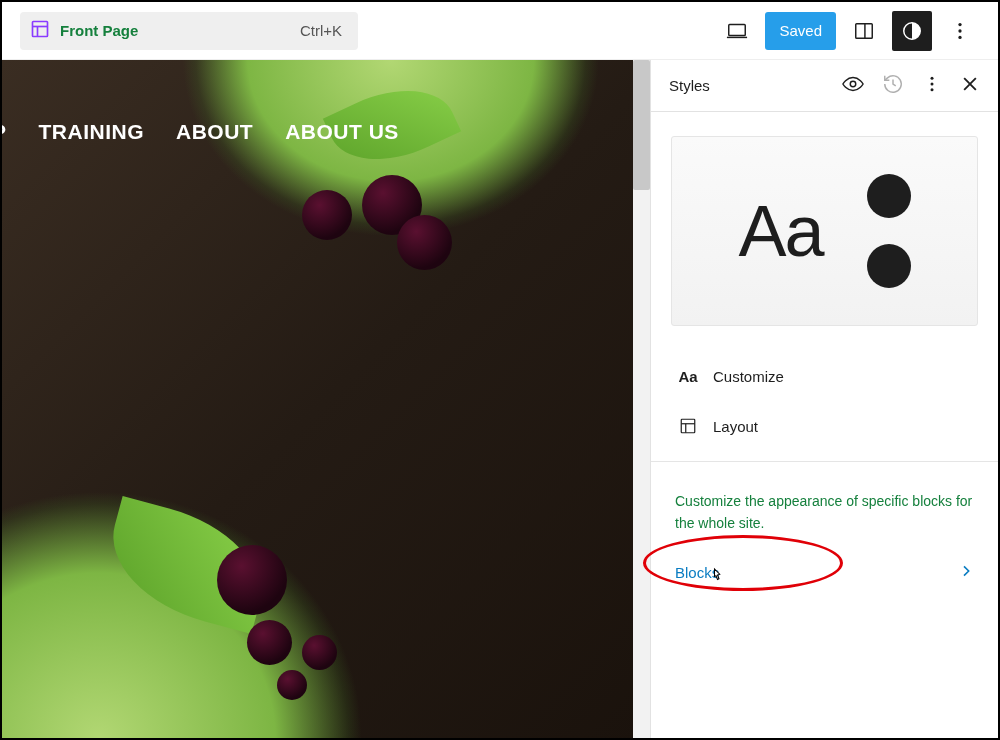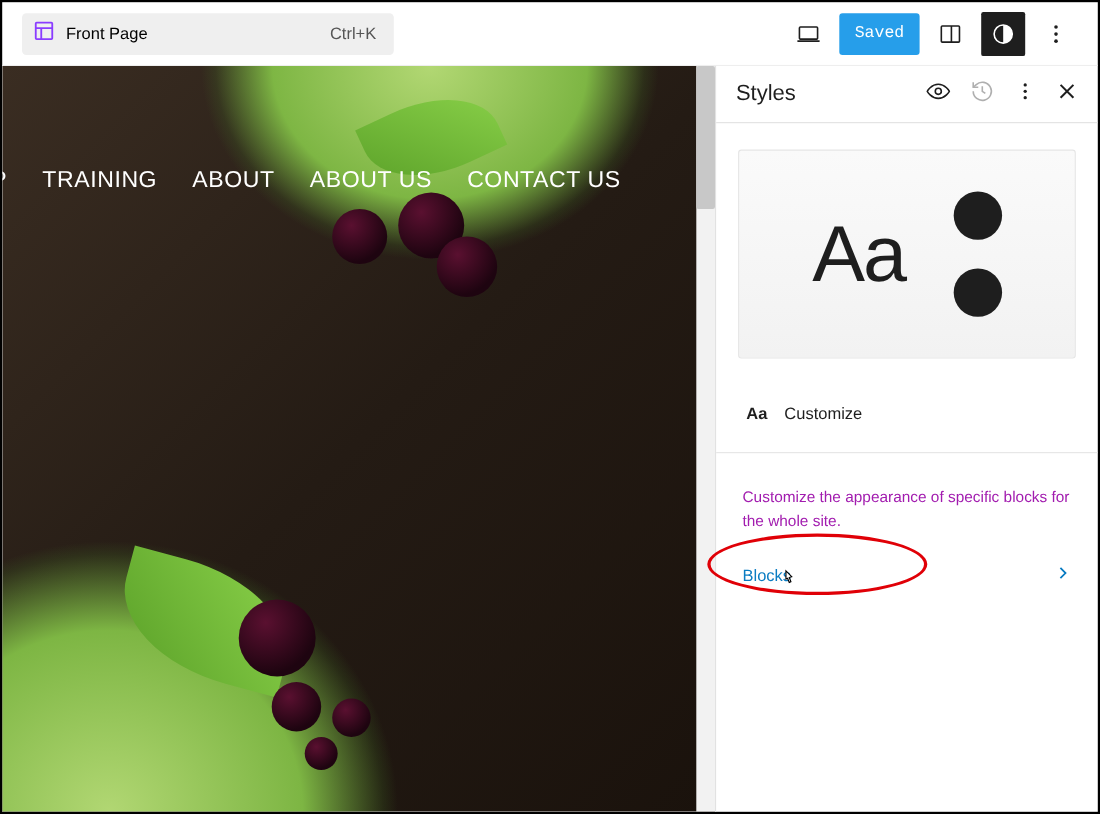--- a/index.html
+++ b/index.html
@@ -15,32 +15,31 @@
   border-bottom: 1px solid #eee; gap: 8px;
 }
 .page-selector {
   display: flex; align-items: center; gap: 10px;
   background: #efefef; border-radius: 4px; padding: 6px 10px;
   height: 38px; width: 338px;
   justify-content: space-between;
 }
 .page-selector .left { display:flex; align-items:center; gap:10px; }
 .page-selector .icon { color: #8a3cff; }
-.page-selector .label { color: #000000; font-size: 15px; }
+.page-selector .label { color: #15803d; font-size: 15px; font-weight: bold; }
 .page-selector .shortcut { color: #555; font-size: 15px; margin-right: 6px; }
 .spacer { flex: 1; }
 .tb-icon-btn {
   width: 40px; height: 40px; display:flex; align-items:center; justify-content:center;
   border-radius: 2px; color: #1e1e1e; cursor: pointer;
 }
 .saved-btn {
   background: #0f94e8; color: #fff; padding: 0 14px; height: 38px;
   display:flex; align-items:center; border-radius: 3px; font-size: 15px;
   opacity: .9;
-  font-family: Liberation Mono, monospace;
 }
 .dark-btn {
   background: #1e1e1e; color:#fff;
 }
 
 
 .main { display:flex; height: calc(100% - 58px); }
 .canvas {
   position: relative; width: 648px; overflow: hidden;
 }
@@ -60,62 +59,62 @@
 .b6 { width:35px; height:35px; top:575px; left:300px; }
 .b7 { width:30px; height:30px; top:610px; left:275px; }
 .leaf {
   position:absolute; width:120px; height:70px; border-radius: 0 70% 0 70%;
   background: linear-gradient(45deg, #5aa028, #8bd24a);
 }
 .l1 { top:30px; left:330px; transform: rotate(-25deg); }
 .l2 { top:455px; left:105px; transform: rotate(15deg); width:160px; height:100px; }
 .nav {
   position:absolute; top:60px; left:0; right:30px;
-  display:flex; gap:32px; color:#fff; font-weight:400; font-size:21px;
-  letter-spacing: .5px; justify-content: flex-start; padding-left: 0; margin-top: 32px;
+  display:flex; gap:32px; color:#fff; font-weight:700; font-size:21px;
+  letter-spacing: .5px; justify-content: flex-start; padding-left: 0;
 }
 .nav span:first-child { margin-left:-10px; }
 .scroll-track {
   position:absolute; right:0; top:0; width:17px; height:100%; background:#f2f2f2;
 }
 .scroll-thumb {
   position:absolute; right:0; top:0; width:17px; height:130px; background:#c8c8c8;
   border-radius:2px;
 }
 
 
 .sidebar {
   flex:1; border-left:1px solid #e2e2e2; display:flex; flex-direction:column;
 }
 .sb-head {
   height:52px; display:flex; align-items:center; padding: 0 18px; gap:8px;
   border-bottom:1px solid #e2e2e2;
 }
-.sb-head .title { font-size:20px; color:#1e1e1e; }
+.sb-head .title { font-size:15px; color:#1e1e1e; }
 .sb-head .icons { margin-left:auto; display:flex; gap:18px; align-items:center; color:#1e1e1e; }
 .sb-head .dim { opacity:.35; }
 
 .preview {
   margin: 24px 20px 16px; height:190px; border:1px solid #e5e5e5; border-radius:3px;
   background: linear-gradient(180deg, #fafafa, #f2f2f2);
   display:flex; align-items:center; justify-content:center; gap:44px;
 }
 .preview .aa { font-size:72px; font-weight:400; color:#1e1e1e; letter-spacing:-2px; }
 .dots { display:flex; flex-direction:column; gap:26px; }
 .dots div { width:44px; height:44px; border-radius:50%; background:#1e1e1e; }
 
 .menu { padding: 10px 0; border-bottom:1px solid #e5e5e5; }
 .menu-item {
   display:flex; align-items:center; gap:14px; padding: 16px 26px;
   font-size:15px; color:#1e1e1e; cursor:pointer;
 }
 .menu-item .mi-icon { width:22px; display:flex; justify-content:center; }
 
 .desc {
-  padding: 28px 24px 12px; font-size:14px; color:#a21caf; line-height:1.6;
+  padding: 28px 24px 12px; font-size:14px; color:#15803d; line-height:1.6;
 }
 .blocks-row {
   display:flex; align-items:center; justify-content:space-between;
   padding: 16px 24px; cursor:pointer; position:relative;
 }
 .blocks-row .label { color:#0a7cc2; font-size:15px; }
 .blocks-row .chev { color:#0a7cc2; }
 .highlight {
   position:absolute; left:-8px; top:-12px; width:200px; height:56px;
   border:3px solid #e00007; border-radius: 50%; pointer-events:none;
@@ -182,21 +181,20 @@
     <div class="berry b3"></div>
     <div class="berry b4"></div>
     <div class="berry b5"></div>
     <div class="berry b6"></div>
     <div class="berry b7"></div>
     <div class="nav">
       <span>P</span>
       <span>TRAINING</span>
       <span>ABOUT</span>
       <span>ABOUT US</span>
-      <span>CONTACT US</span>
     </div>
     <div class="scroll-track"></div>
     <div class="scroll-thumb"></div>
   </div>
 
   <div class="sidebar">
     <div class="sb-head">
       <span class="title">Styles</span>
       <div class="icons">
         <span>
@@ -235,20 +233,30 @@
         <div></div>
       </div>
     </div>
 
     <div class="menu">
       <div class="menu-item">
         <span class="mi-icon">
             <b style="font-size:15px">Aa</b>
           </span>
         <span>Customize</span>
+      </div>
+      <div class="menu-item">
+        <span class="mi-icon">
+          <svg width="18" height="18" viewBox="0 0 24 24" fill="none" stroke="currentColor" stroke-width="1.6">
+              <rect x="3" y="3" width="18" height="18" rx="1"></rect>
+              <line x1="3" y1="9" x2="21" y2="9"></line>
+              <line x1="9" y1="9" x2="9" y2="21"></line>
+            </svg>
+        </span>
+        <span>Layout</span>
       </div>
     </div>
 
     <div class="desc">Customize the appearance of specific blocks for the whole site.</div>
 
     <div class="blocks-row">
       <div class="highlight"></div>
       <span class="label">Blocks</span>
       <span class="cursor">
         <svg width="18" height="20" viewBox="0 0 24 24" fill="#fff" stroke="#000" stroke-width="1.4">

